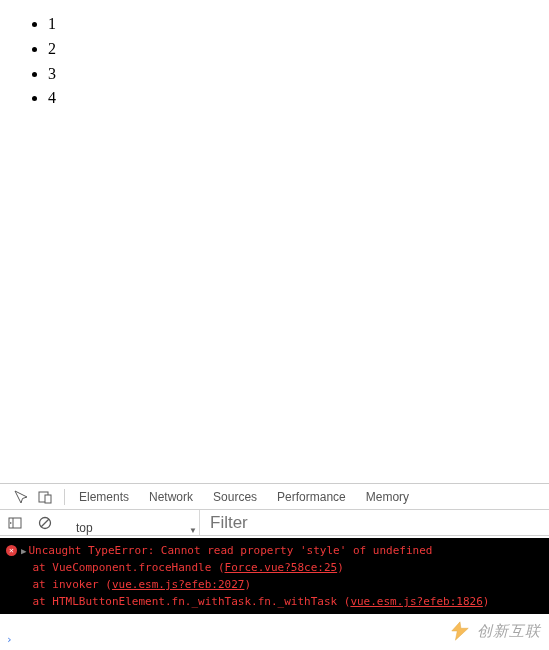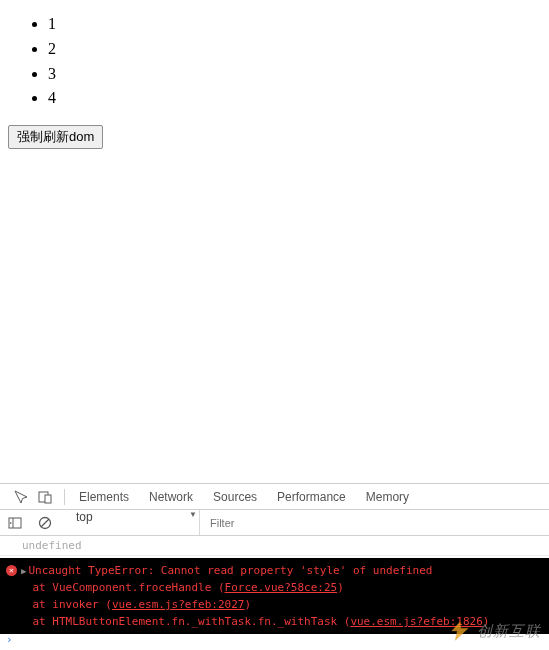--- a/index.html
+++ b/index.html
@@ -73,39 +73,39 @@
     .dt-toolbar {
       display: flex;
       align-items: center;
       height: 26px;
       border-bottom: 1px solid #d0d0d0;
       padding: 0 6px;
       gap: 6px;
     }
     .dt-select-wrap {
       display: flex;
-      align-items: flex-start;
+      align-items: flex-end;
       width: 130px;
       justify-content: space-between;
       color: #444;
       padding: 0 2px 0 6px;
       border-right: 1px solid #d8d8d8;
       height: 100%;
       margin-left: 4px;
     }
     .dt-select-wrap .chev {
       font-size: 8px;
       color: #666;
     }
     .dt-filter {
       flex: 1;
       border: none;
       outline: none;
       height: 20px;
-      font-size: 11px;
+      font-size: 17px;
       color: #888;
       padding: 0 4px;
     }
     .console-body {
       font-family: Menlo, Consolas, monospace;
       font-size: 11px;
       height: calc(100% - 52px);
       overflow: hidden;
       position: relative;
     }
@@ -173,21 +173,20 @@
 </head>
 <body>
 
 <div class="page-content">
   <ul>
     <li>1</li>
     <li>2</li>
     <li>3</li>
     <li>4</li>
   </ul>
-  <button class="force-btn">强制刷新dom</button>
 </div>
 
 <div class="devtools">
   <div class="dt-tabs">
     <span class="dt-icon-btn">
       <svg width="14" height="14" viewBox="0 0 14 14">
           <path d="M1 1 L7 13 L8.5 8.5 L13 7 Z" fill="none" stroke="#5a5a5a" stroke-width="1"></path>
         </svg>
     </span>
     <span class="dt-icon-btn">
@@ -219,21 +218,20 @@
         </svg>
     </span>
     <div class="dt-select-wrap">
       <span>top</span>
       <span class="chev">▼</span>
     </div>
     <input class="dt-filter" placeholder="Filter" style="">
   </div>
 
   <div class="console-body">
-    <div class="console-line">undefined</div>
     <div class="console-error"><span class="err-icon">✕</span><span class="disclosure">▶</span><span>Uncaught TypeError: Cannot read property 'style' of undefined</span>
 <span><span>    at VueComponent.froceHandle (</span><span class="link">Force.vue?58ce:25</span><span>)</span></span>
 <span><span>    at invoker (</span><span class="link">vue.esm.js?efeb:2027</span><span>)</span></span>
 <span><span>    at HTMLButtonElement.fn._withTask.fn._withTask (</span><span class="link">vue.esm.js?efeb:1826</span><span>)</span></span></div>
     <span class="console-prompt">›</span>
   </div>
 </div>
 
 <div class="watermark">
   <svg class="wm-logo" viewBox="0 0 24 24">

